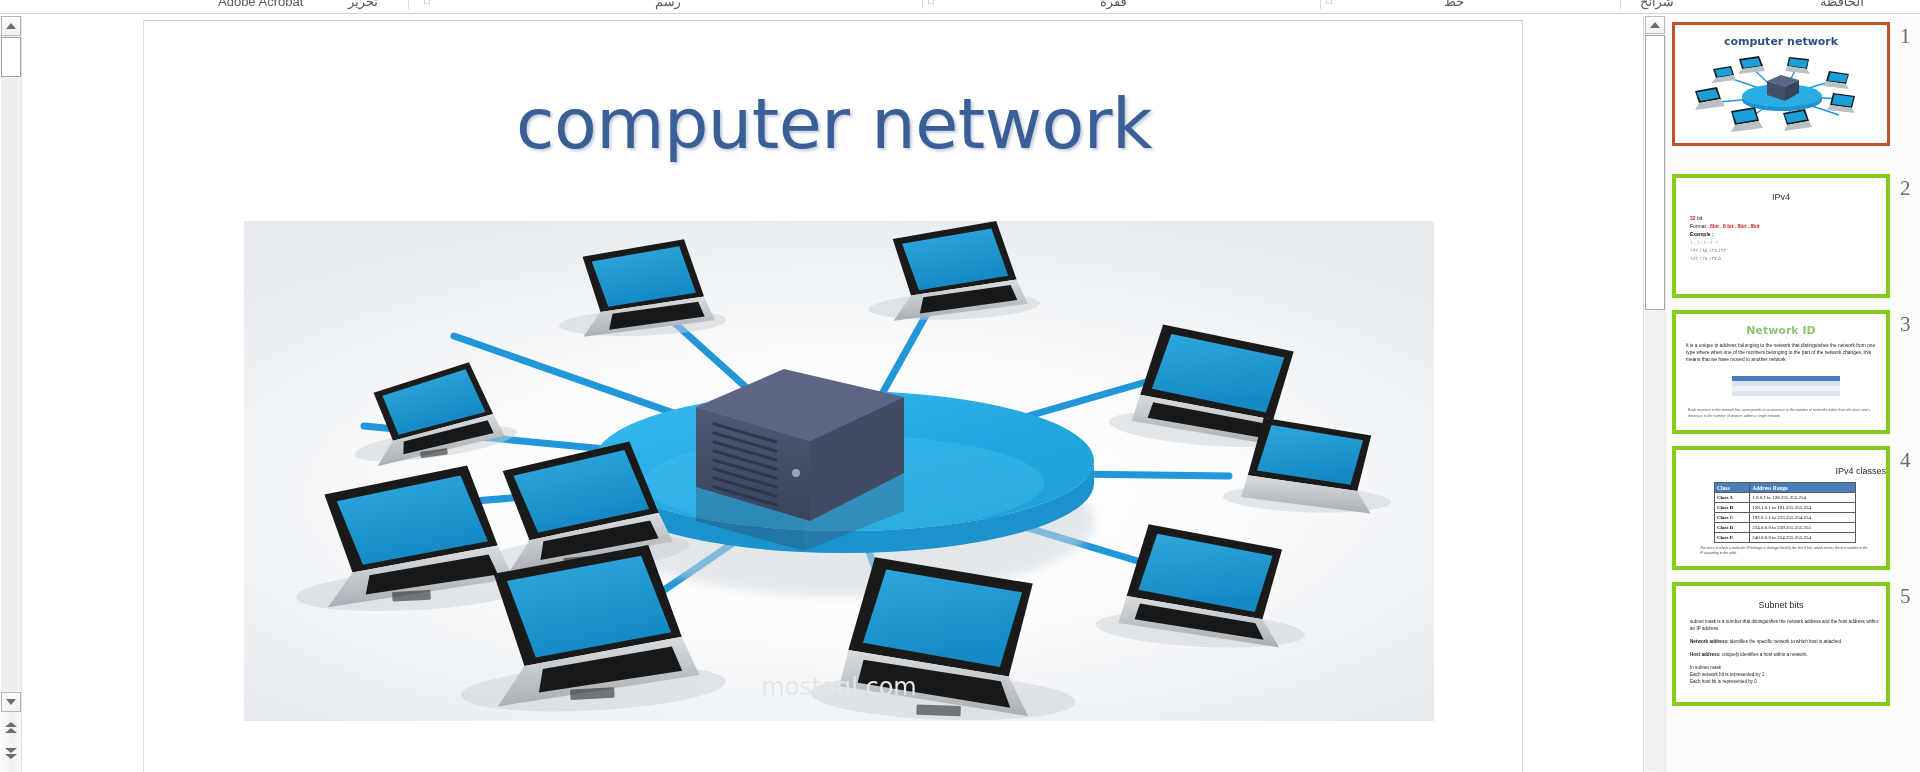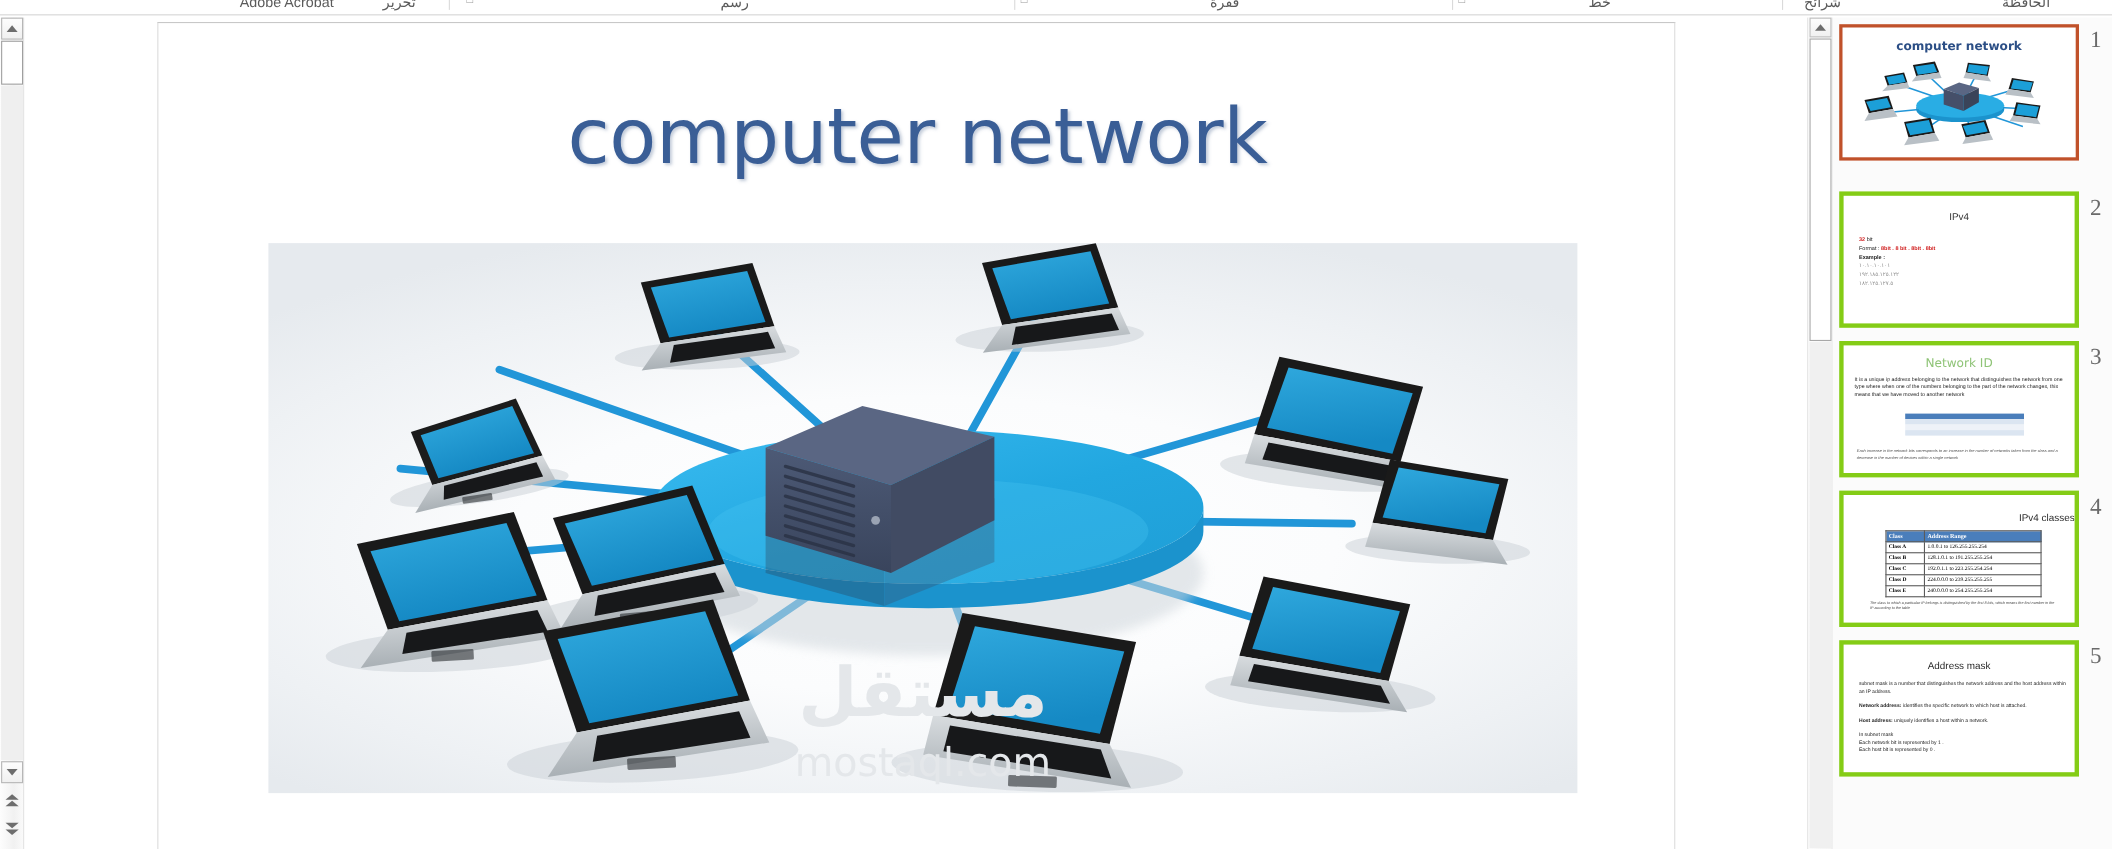--- a/index.html
+++ b/index.html
@@ -120,21 +120,21 @@
 
   .wm {
     position: absolute;
     left: 0; width: 1190px;
     text-align: center;
     color: #e4e7ea;
     font-family: "DejaVu Sans", sans-serif;
     user-select: none;
   }
   #wm-logo { top: 372px; font-size: 62px; font-weight: 700; letter-spacing: -2px; }
-  #wm-text { top: 452px; font-size: 36px; font-weight: 400; letter-spacing: 0px; }
+  #wm-text { top: 452px; font-size: 24px; font-weight: 400; letter-spacing: 0px; }
 
   #bottom-ghost {
     position: absolute; left: 40px; top: 748px;
     font-size: 14px; color: #efefef;
   }
 
   
   #thumb-pane {
     position: absolute; left: 1643px; top: 16px;
     width: 277px; height: 756px;
@@ -190,21 +190,21 @@
   
   .t2-title { position:absolute; left:0; top:14px; width:100%; text-align:center;
               font-size:9px; color:#333; }
   .t2-body { position:absolute; left:14px; top:36px; font-size:5px; line-height:8px; color:#222; }
   .t2-body .red { color:#d01e1e; font-weight:700; }
   .t2-body .b { font-weight:700; }
   .t2-body .faint { color:#8a8a8a; }
 
   
   .t3-title { position:absolute; left:0; top:10px; width:100%; text-align:center;
-              font-size:11px; color:#8fc477; font-weight:400; font-family:"DejaVu Sans",sans-serif; }
+              font-size:11px; color:#8fc477; font-weight:700; font-family:"DejaVu Sans",sans-serif; }
   .t3-body { position:absolute; left:10px; top:28px; width:196px;
              font-size:4.8px; line-height:7px; color:#1c1c1c; text-align:left; }
   .t3-tbl { position:absolute; left:56px; top:62px; width:108px; }
   .t3-tbl div { height:5px; font-size:3px; }
   .t3-note { position:absolute; left:12px; top:94px; width:192px;
              font-size:3.6px; line-height:5.5px; color:#555; font-style:italic; }
 
   
   .t4-title { position:absolute; left:0; top:16px; width:100%; text-align:right;
               font-size:9px; color:#2a2a2a; }
@@ -422,21 +422,20 @@
         </g>
 
         <g transform="translate(1000,190) rotate(2) scale(1.0)">
           <ellipse cx="66" cy="86" rx="84" ry="13" fill="#c9d0d6" opacity="0.5"></ellipse>
           <path d="M20 6 L128 20 L116 76 L6 64 Z" fill="#1a1a1a"></path>
           <path d="M28 13 L120 25 L109 70 L15 59 Z" fill="url(#lscr)"></path>
           <path d="M6 64 L116 76 L130 98 L0 86 Z" fill="url(#lbody)"></path>
         </g>
       </svg>
 
-      <div class="wm" id="wm-logo">مستقل</div>
       <div class="wm" id="wm-text">mostaql.com</div>
     </div>
 
     <div id="bottom-ghost"></div>
   </div>
 </div>
 
 <div id="thumb-pane">
 
   <div id="thumb-scroll">
@@ -561,21 +560,21 @@
         </tr>
       </tbody>
         </table>
       <div class="t4-note">The class to which a particular IP belongs is distinguished by the first 8 bits, which means the first number in the IP according to the table</div>
     </div>
     <div class="thumb-num">4</div>
   </div>
 
   <div class="thumb-row" style="top:566px;">
     <div class="thumb-card">
-      <div class="t5-title">Address mask</div>
+      <div class="t5-title">Subnet bits</div>
       <div class="t5-body">
         <p>subnet mask is a number that distinguishes the network address and the host address within an IP address.</p>
         <p><span class="b">Network address:</span> identifies the specific network to which host is attached.</p>
         <p><span class="b">Host address:</span> uniquely identifies a host within a network.</p>
         <p style="margin-bottom:0">In subnet mask</p>
         <p style="margin-bottom:0">Each network bit is represented by 1 .</p>
         <p>Each host bit is represented by 0 .</p>
       </div>
     </div>
     <div class="thumb-num">5</div>

